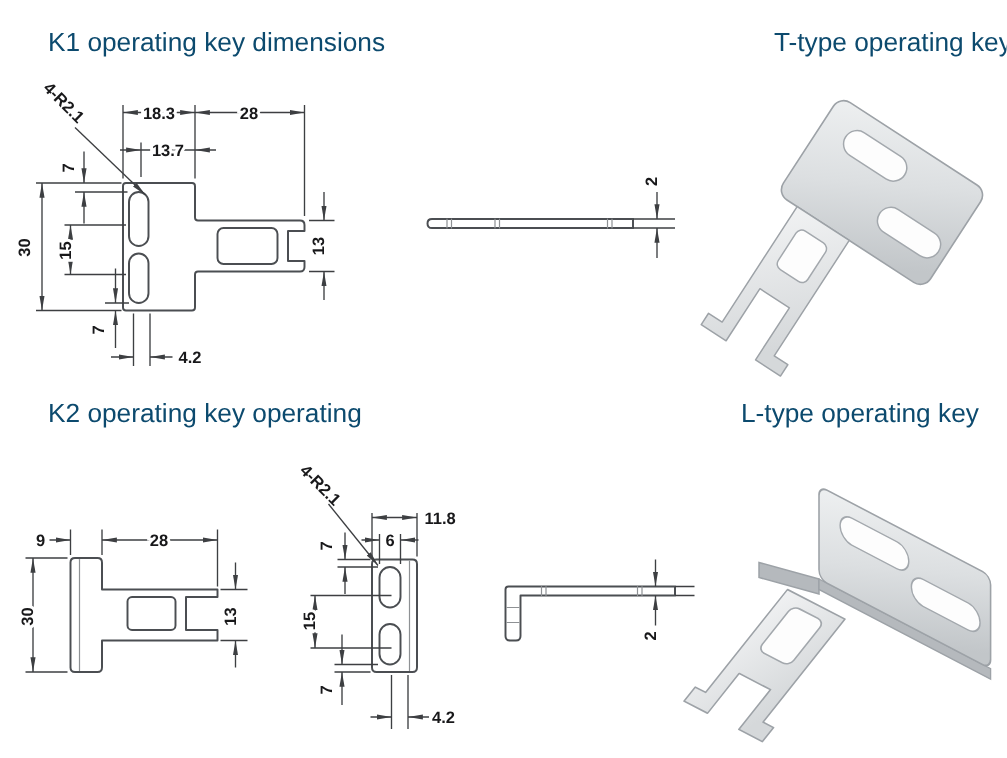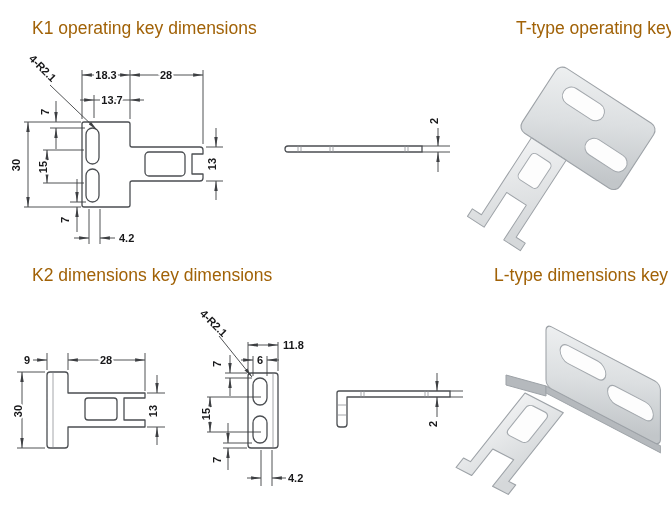--- a/index.html
+++ b/index.html
@@ -1,19 +1,19 @@
 <!DOCTYPE html>
 <html><head>
 <meta charset="utf-8">
 <style>
   html,body{margin:0;padding:0;}
   body{width:671px;height:505px;background:#ffffff;position:relative;overflow:hidden;
        font-family:"Liberation Sans",sans-serif;}
   .abs{position:absolute;}
-  .panel-title{font:400 17.5px "Liberation Sans",sans-serif;color:#a16207;white-space:nowrap;}
+  .panel-title{font:400 17.5px "Liberation Sans",sans-serif;color:#0c4a6e;white-space:nowrap;}
   
   .ol path,.ol rect{fill:none;stroke:#4b4e52;stroke-width:1.3;stroke-linejoin:round;stroke-linecap:round;}
   .thin{stroke:#8e9194 !important;stroke-width:0.8 !important;}
   .dimg line{stroke:#3d3f42;stroke-width:0.9;}
   .da1{marker-end:url(#arr);}
   .da2{marker-start:url(#arr);marker-end:url(#arr);}
   text.dt{font-family:"Liberation Sans",sans-serif;font-size:11px;font-weight:700;fill:#18181a;text-anchor:middle;}
   text.bg{paint-order:stroke;stroke:#ffffff;stroke-width:4px;}
   text.st{text-anchor:start;}
   
@@ -37,22 +37,22 @@
     </linearGradient>
     <linearGradient id="metalg2" x1="0" y1="0" x2="0.6" y2="1">
       <stop offset="0" stop-color="#f3f4f5"></stop>
         <stop offset="1" stop-color="#d5d8da"></stop>
     </linearGradient>
   </defs>
 </svg>
 
 <div class="abs panel-title" style="left:32px;top:18px">K1 operating key dimensions</div>
 <div class="abs panel-title" style="left:516px;top:18px">T-type operating key</div>
-<div class="abs panel-title" style="left:32px;top:265px">K2 dimensions key dimensions</div>
-<div class="abs panel-title" style="left:494px;top:265px">L-type dimensions key</div>
+<div class="abs panel-title" style="left:32px;top:265px">K2 operating key operating</div>
+<div class="abs panel-title" style="left:494px;top:265px">L-type operating key</div>
 
 <svg class="abs" style="left:10px;top:55px" width="228" height="200" viewBox="0 0 228 200">
   <g class="ol">
     <path d="M74,67 L118,67 Q120,67 120,69 L120,90 Q120,92 122,92 L190,92 Q193,92 193,95 L193,99 L182,99 L182,119 L193,119 L193,123 Q193,126 190,126 L122,126 Q120,126 120,128 L120,150 Q120,152 118,152 L74,152 Q72,152 72,150 L72,69 Q72,67 74,67 Z"></path>
     <rect x="76" y="73" width="13" height="36" rx="6.5"></rect>
     <rect x="76" y="114" width="13" height="33" rx="6.5"></rect>
     <rect x="135" y="97" width="40" height="24" rx="4"></rect>
   </g>
   <g class="dimg">
     <line x1="72" y1="64" x2="72" y2="15"></line>

